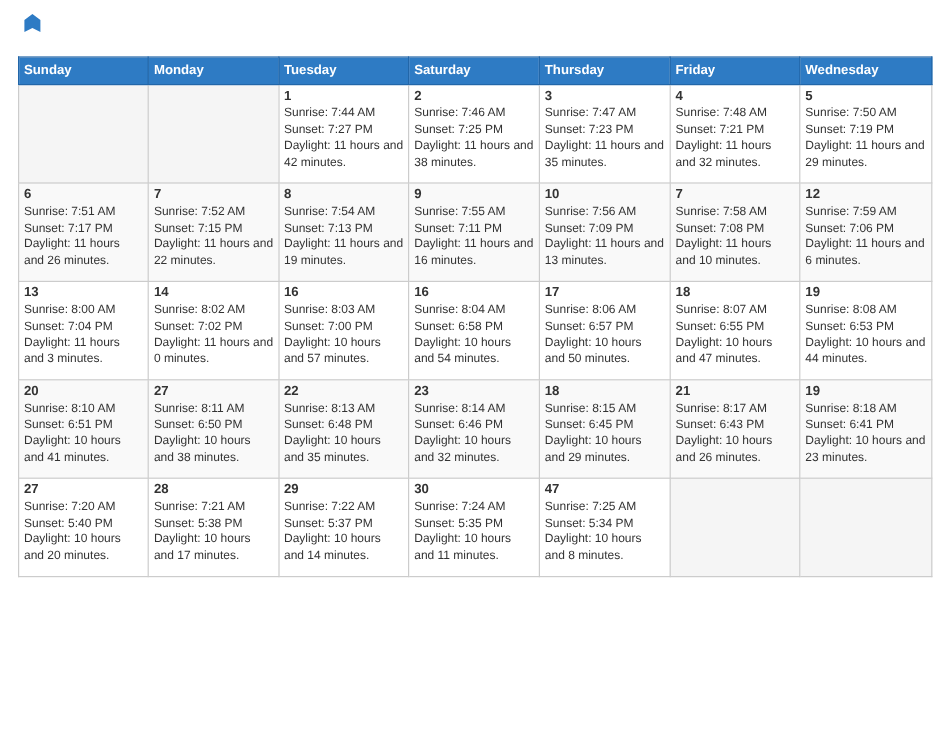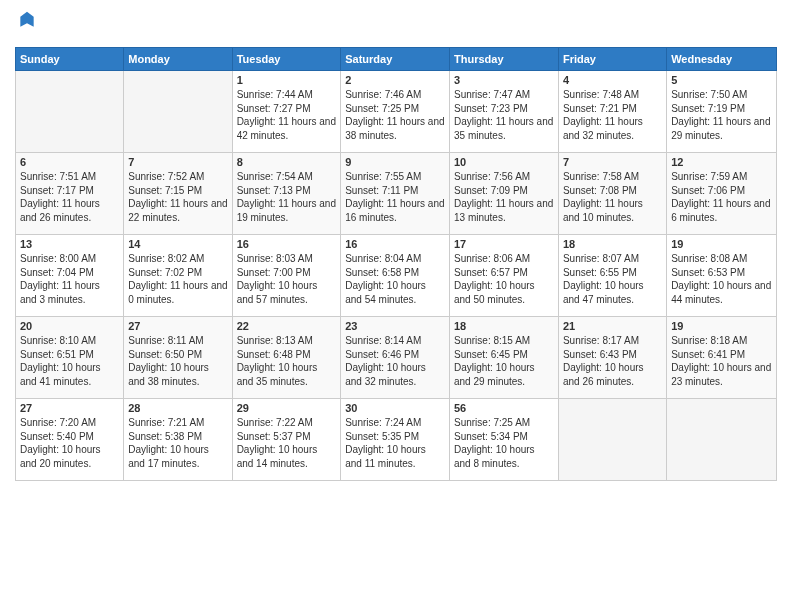--- a/index.html
+++ b/index.html
@@ -249,21 +249,21 @@
           </td>
           <td>
             <div class="day-num">29</div>
             <div class="day-info">Sunrise: 7:22 AM<br>Sunset: 5:37 PM<br>Daylight: 10 hours and 14 minutes.</div>
           </td>
           <td>
             <div class="day-num">30</div>
             <div class="day-info">Sunrise: 7:24 AM<br>Sunset: 5:35 PM<br>Daylight: 10 hours and 11 minutes.</div>
           </td>
           <td>
-            <div class="day-num">56</div>
+            <div class="day-num">47</div>
             <div class="day-info">Sunrise: 7:25 AM<br>Sunset: 5:34 PM<br>Daylight: 10 hours and 8 minutes.</div>
           </td>
           <td class="empty"></td>
           <td class="empty"></td>
         </tr>
       </tbody>
   </table>
 </div>
 
 </body></html>

